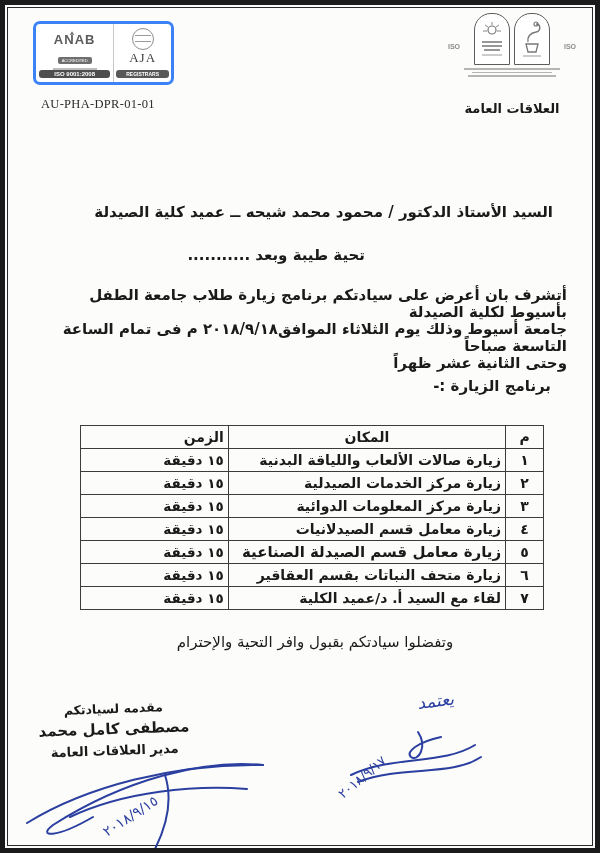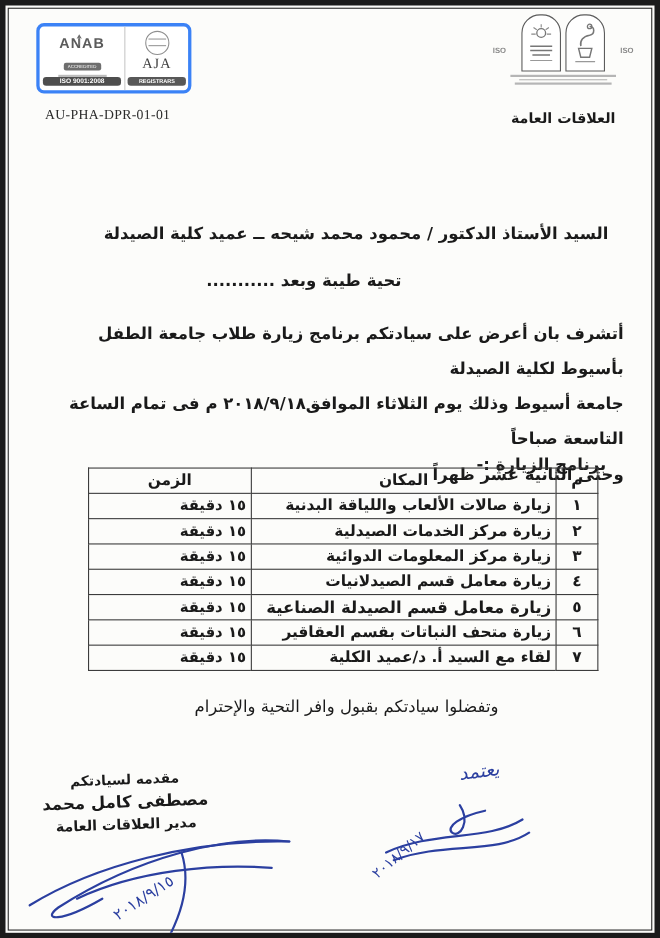--- a/index.html
+++ b/index.html
@@ -64,23 +64,23 @@
   .dept-label {
     position:absolute; left:447px; top:96px; width:120px; text-align:center;
     font-size:13px; font-weight:bold;
   }
   
   .rtl { direction:rtl; }
   .recipient { position:absolute; right:42px; top:198px; font-size:15px; font-weight:bold;text-align:center; }
   .salutation { position:absolute; right:230px; top:241px; font-size:15px; font-weight:bold; }
   .body-text {
     position:absolute; right:28px; left:26px; top:282px;
-    font-size:15px; font-weight:bold; line-height:32px; text-align:right;
-  }
-  .program-label { position:absolute; right:44px; top:408px; font-size:15px; font-weight:bold; }
+    font-size:15px; font-weight:bold; line-height:17px; text-align:right;
+  }
+  .program-label { position:absolute; right:44px; top:372px; font-size:15px; font-weight:bold; }
   
   .visit-table {
     position:absolute; left:75px; top:420px; width:464px;
     border-collapse:collapse; direction:rtl;
     font-size:14px; font-weight:bold;
   }
   .visit-table th, .visit-table td { border:1.4px solid #3c3c3c; padding:1px 4px; height:23px; }
   .visit-table th { font-size:14px; text-align:center; font-weight:bold; }
   .col-num { width:38px; text-align:center; }
   .col-place { width:278px; text-align:right; padding-right:6px; }
@@ -175,21 +175,21 @@
     <div>وحتى الثانية عشر ظهراً</div>
   </div>
 
   <div class="program-label rtl">برنامج الزيارة :-</div>
 
   <table class="visit-table">
     <thead>
       <tr>
         <th class="col-num">م</th>
         <th class="col-place" style="text-align:center">المكان</th>
-        <th class="col-time" style="text-align:center;padding-right:4px">الزمن</th>
+        <th class="col-time" style="text-align:right;padding-right:4px">الزمن</th>
       </tr>
     </thead>
     <tbody>
       <tr>
         <td class="col-num">١</td>
         <td class="col-place">زيارة صالات الألعاب واللياقة البدنية</td>
         <td class="col-time">١٥ دقيقة</td>
       </tr>
       <tr>
         <td class="col-num">٢</td>

